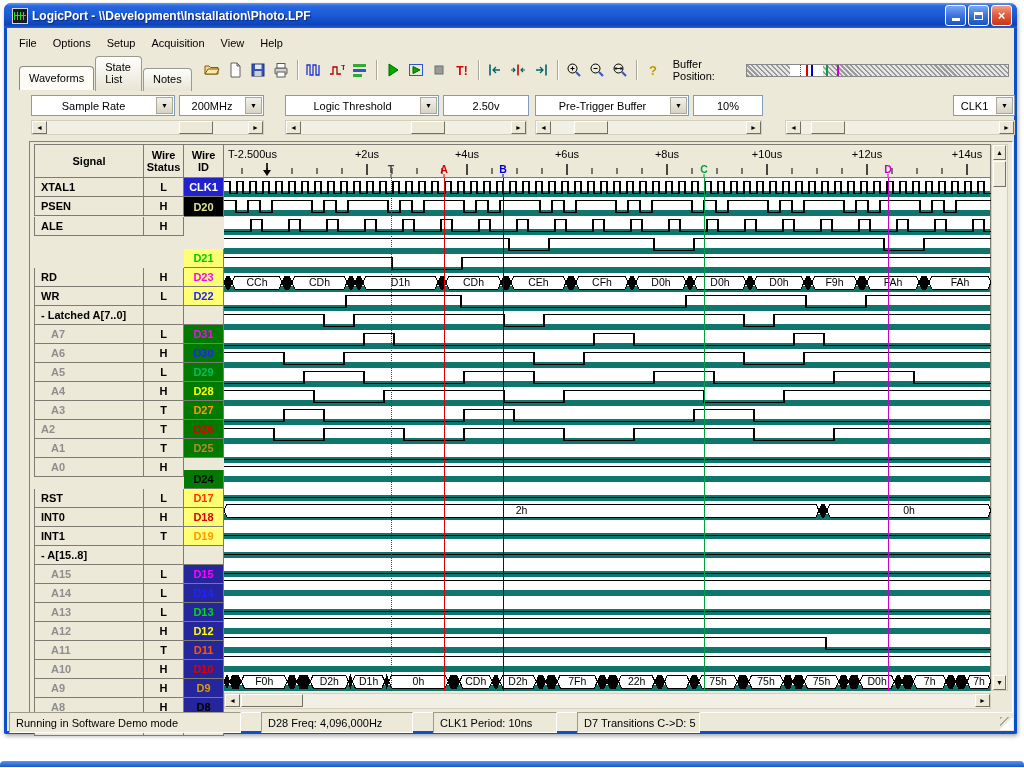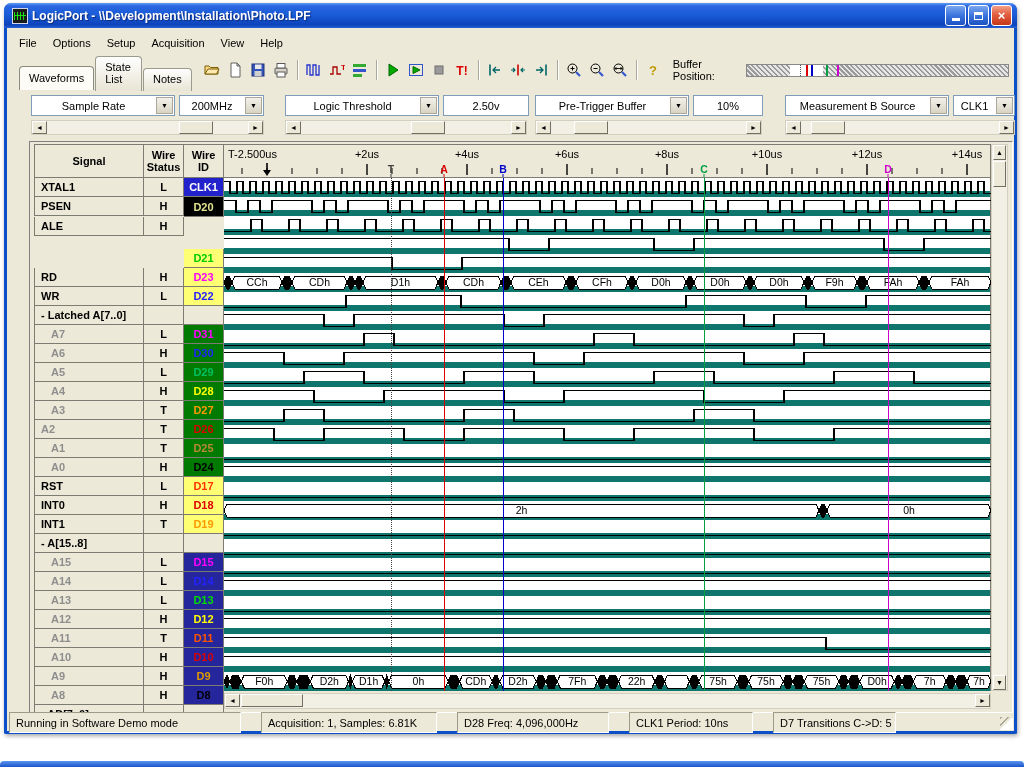--- a/index.html
+++ b/index.html
@@ -280,24 +280,20 @@
       <div class="combo" style="left: 528px; top: 6px; width: 154px;">
         <span class="ctext">Pre-Trigger Buffer</span>
         <span class="carrow">▼</span>
       </div>
       <div class="editbox" style="left: 686px; top: 6px; width: 70px;">10%</div>
       <div class="hscroll" style="left: 528px; top: 31px; width: 227px;">
         <div class="sb-btn" style="left: 0px;">◄</div>
         <div class="sb-btn" style="right: 0px;">►</div>
         <div class="sb-thumb" style="left: 37.82px; width: 34px;"></div>
       </div>
-      <div class="combo" style="left: 778px; top: 6px; width: 164px;">
-        <span class="ctext">Measurement B Source</span>
-        <span class="carrow">▼</span>
-      </div>
       <div class="combo" style="left: 946px; top: 6px; width: 62px;">
         <span class="ctext">CLK1</span>
         <span class="carrow">▼</span>
       </div>
       <div class="hscroll" style="left: 778px; top: 31px; width: 230px;">
         <div class="sb-btn" style="left: 0px;">◄</div>
         <div class="sb-btn" style="right: 0px;">►</div>
         <div class="sb-thumb" style="left: 24.96px; width: 34px;"></div>
       </div>
     </div>
@@ -377,21 +373,21 @@
           <div class="tcell widcell" style="height: 19px; background: rgb(0, 122, 0); color: rgb(221, 0, 0);">D26</div>
         </div>
         <div class="trow">
           <div class="tcell sigcell child" style="height: 19px;">A1</div>
           <div class="tcell stcell" style="height: 19px;">T</div>
           <div class="tcell widcell" style="height: 19px; background: rgb(0, 122, 0); color: rgb(187, 136, 51);">D25</div>
         </div>
         <div class="trow">
           <div class="tcell sigcell child" style="height: 19px;">A0</div>
           <div class="tcell stcell" style="height: 19px;">H</div>
-          <div class="tcell widcell" style="height: 19px; background: rgb(0, 122, 0); color: rgb(0, 0, 0);">D24</div>
+          <div class="tcell widcell" style="height: 19px; background: rgb(0, 122, 0); color: rgb(0, 0, 0); margin-top: 12px;">D24</div>
         </div>
         <div class="trow">
           <div class="tcell sigcell" style="height: 19px;">RST</div>
           <div class="tcell stcell" style="height: 19px;">L</div>
           <div class="tcell widcell" style="height: 19px; background: rgb(255, 255, 115); color: rgb(255, 51, 0);">D17</div>
         </div>
         <div class="trow">
           <div class="tcell sigcell" style="height: 19px;">INT0</div>
           <div class="tcell stcell" style="height: 19px;">H</div>
           <div class="tcell widcell" style="height: 19px; background: rgb(255, 255, 115); color: rgb(221, 0, 0);">D18</div>
@@ -745,20 +741,19 @@
         <div class="vsb-btn" style="top: 16px; height: 26px;"></div>
       </div>
     <div id="wave-hscroll" style="top: 551px;">
         <div class="sb-btn" style="left: 0px;">◄</div>
         <div class="sb-btn" style="right: 0px;">►</div>
         <div class="sb-thumb" style="left: 16px; width: 62px;"></div>
       </div>
   </div>
   <div id="statusbar">
       <div class="spanel" style="width: 232px;">Running in Software Demo mode</div>
-      <div class="spanel" style="width: 176px;">Acquisition: 1, Samples: 6.81K</div>
       <div class="spanel" style="width: 152px;">D28 Freq: 4,096,000Hz</div>
       <div class="spanel" style="width: 124px;">CLK1 Period: 10ns</div>
       <div class="spanel" style="width: 123px;">D7 Transitions C-&gt;D: 5</div>
     </div>
   <div id="grip"></div>
 </div>
 <div id="bottom-strip"></div>
 
 </body></html>

